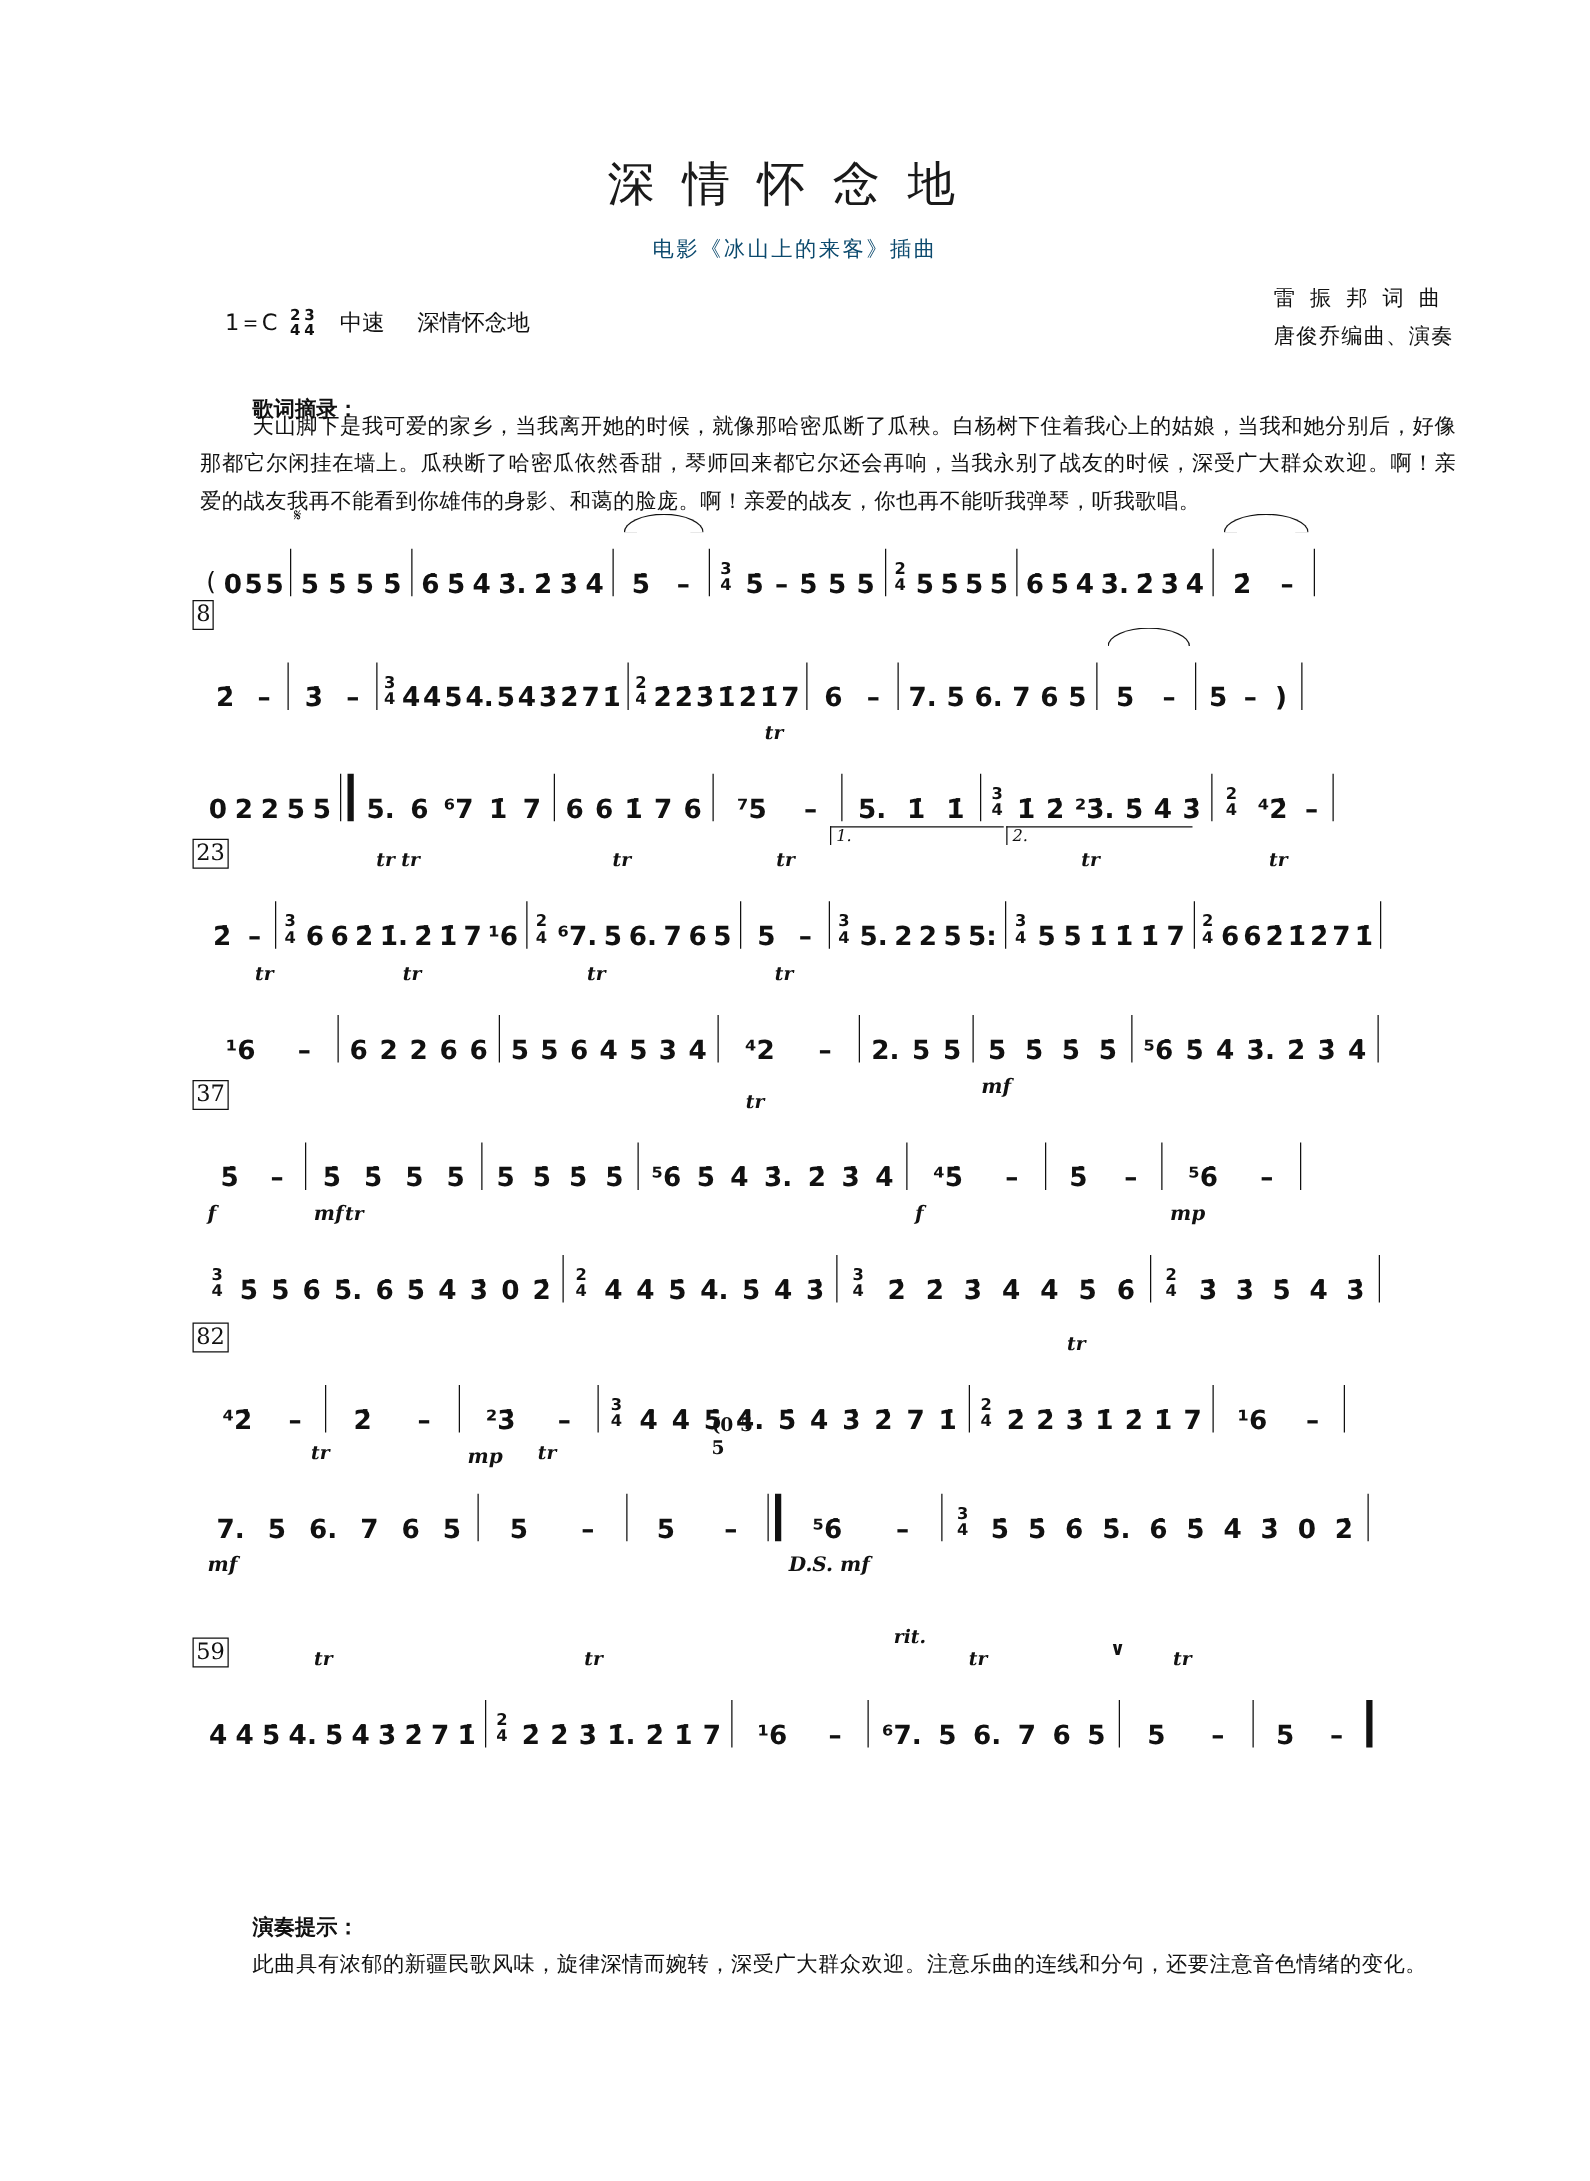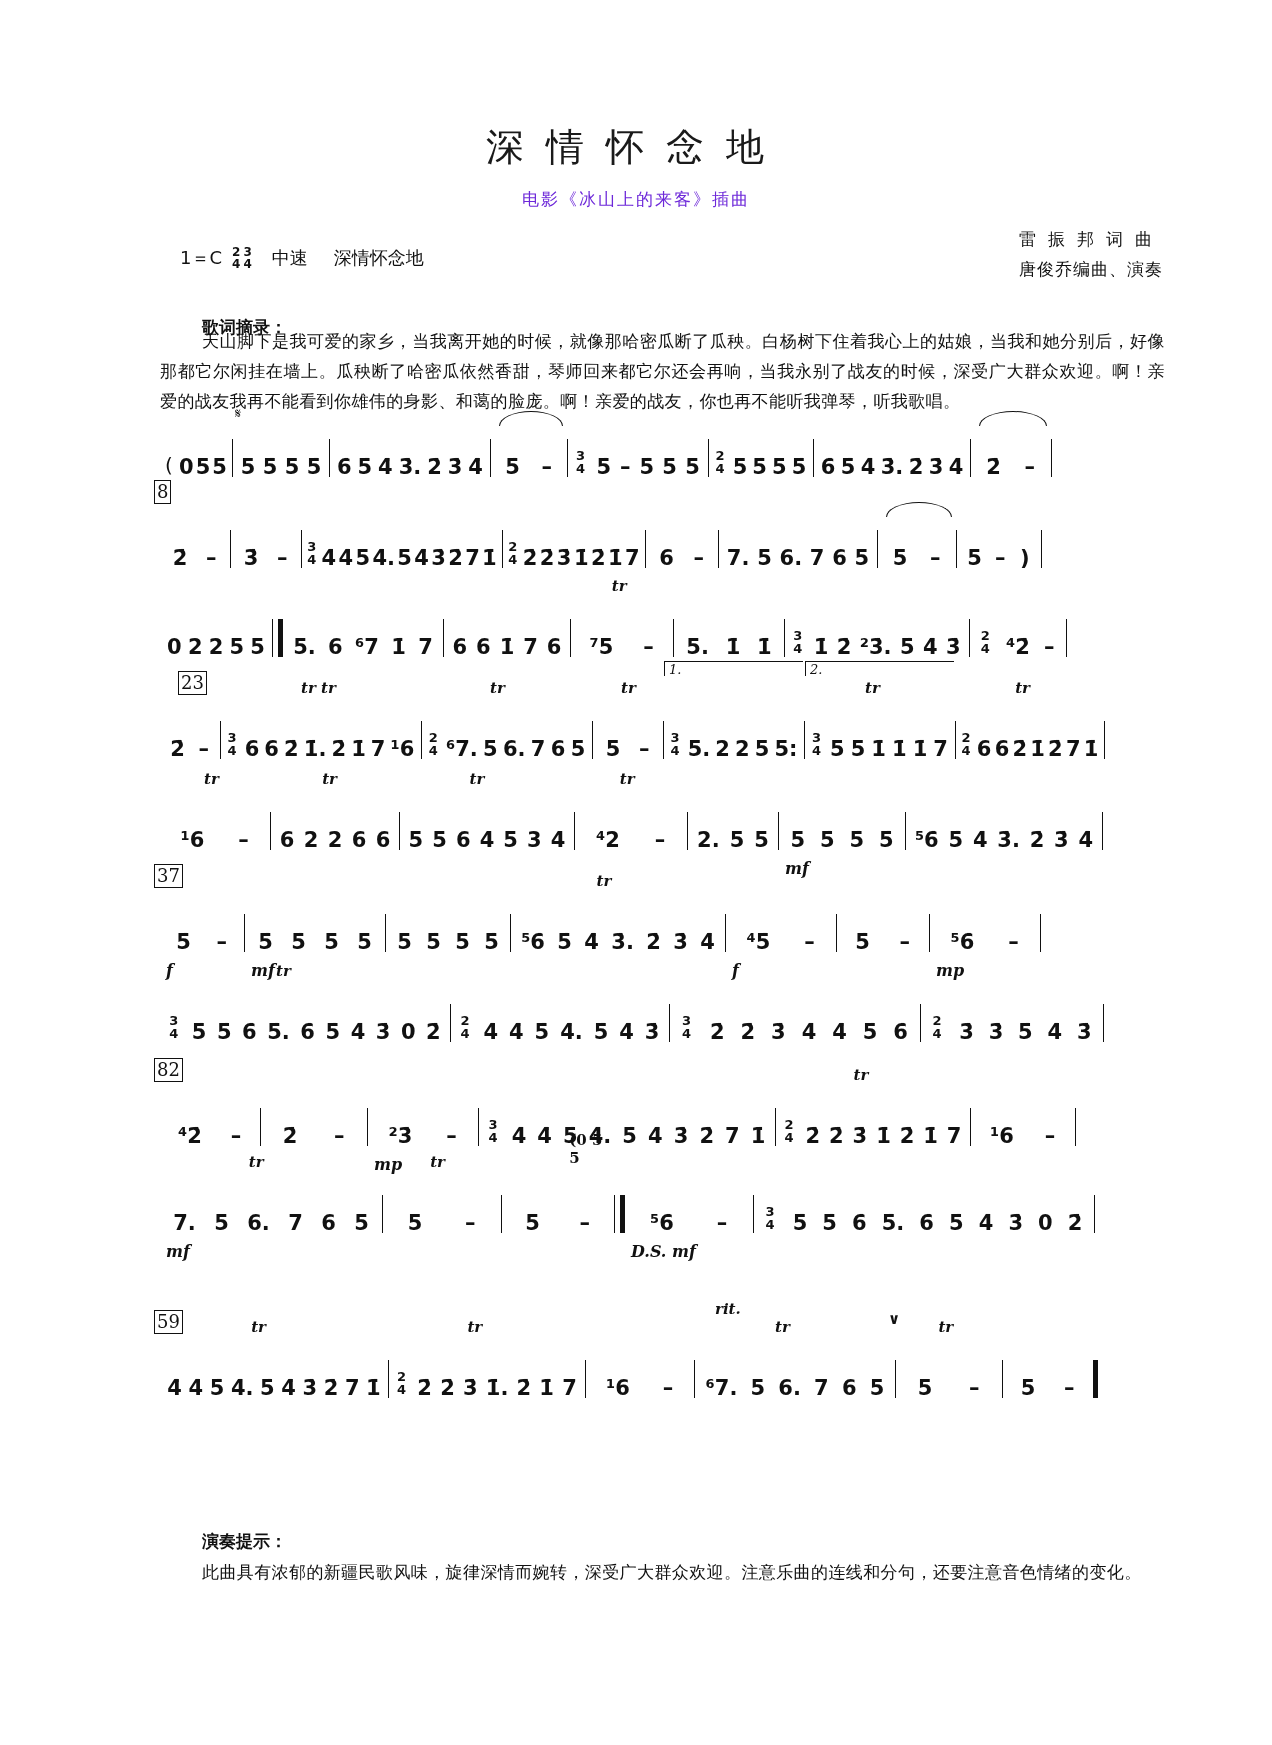--- a/index.html
+++ b/index.html
@@ -2,21 +2,21 @@
 <html><head>
 <meta charset="utf-8">
 <style>
   html,body{margin:0;padding:0;background:#ffffff;}
   body{width:1272px;height:1745px;position:relative;overflow:hidden;color:#111;
        font-family:"DejaVu Sans","Liberation Sans",sans-serif;}
   .abs{position:absolute;}
   .title{left:0;width:1272px;top:122px;text-align:center;font-family:"DejaVu Serif","Liberation Serif",serif;
          font-size:38px;letter-spacing:22px;font-weight:normal;color:#1a1a1a;}
   .subtitle{left:0;width:1272px;top:188px;text-align:center;font-family:"DejaVu Serif","Liberation Serif",serif;
-         font-size:17px;letter-spacing:2px;color:#6d28d9;}
+         font-size:17px;letter-spacing:2px;color:#0c4a6e;}
   .key{left:180px;top:246px;font-size:18px;display:flex;align-items:center;gap:10px;}
   .key .frac{display:inline-flex;flex-direction:column;align-items:center;font-size:12px;font-weight:bold;line-height:12px;}
   .key .fracs{display:inline-flex;gap:3px;}
   .key .tempo{font-size:18px;margin-left:10px;}
   .key .expr{font-size:18px;margin-left:16px;}
   .credits{right:108px;top:224px;text-align:left;font-family:"DejaVu Serif","Liberation Serif",serif;font-size:17px;line-height:30px;}
   .credits .c1{letter-spacing:12px;}
   .credits .c2{letter-spacing:1px;}
   .sec-head{font-weight:bold;font-size:17px;}
   .lyrics-head{left:202px;top:316px;}
@@ -460,21 +460,21 @@
         <span class="tok">
           <span>⁴2̇</span>
         </span>
         <span class="tok">
           <span>–</span>
         </span>
       </div>
       <div class="barline"></div>
     </div>
     <div class="system" style="top: 701px;">
-      <div class="rehearsal" style="left: -6px; top: -30px; margin-left: 24px;">23</div>
+      <div class="rehearsal" style="left: -6px; top: -30px;">23</div>
       <div class="measure" style="width: 60px;">
         <span class="tok">
           <span>2̇</span>
         </span>
         <span class="tok">
           <span>–</span>
         </span>
       </div>
       <div class="barline"></div>
       <div class="measure" style="width: 200px;">

